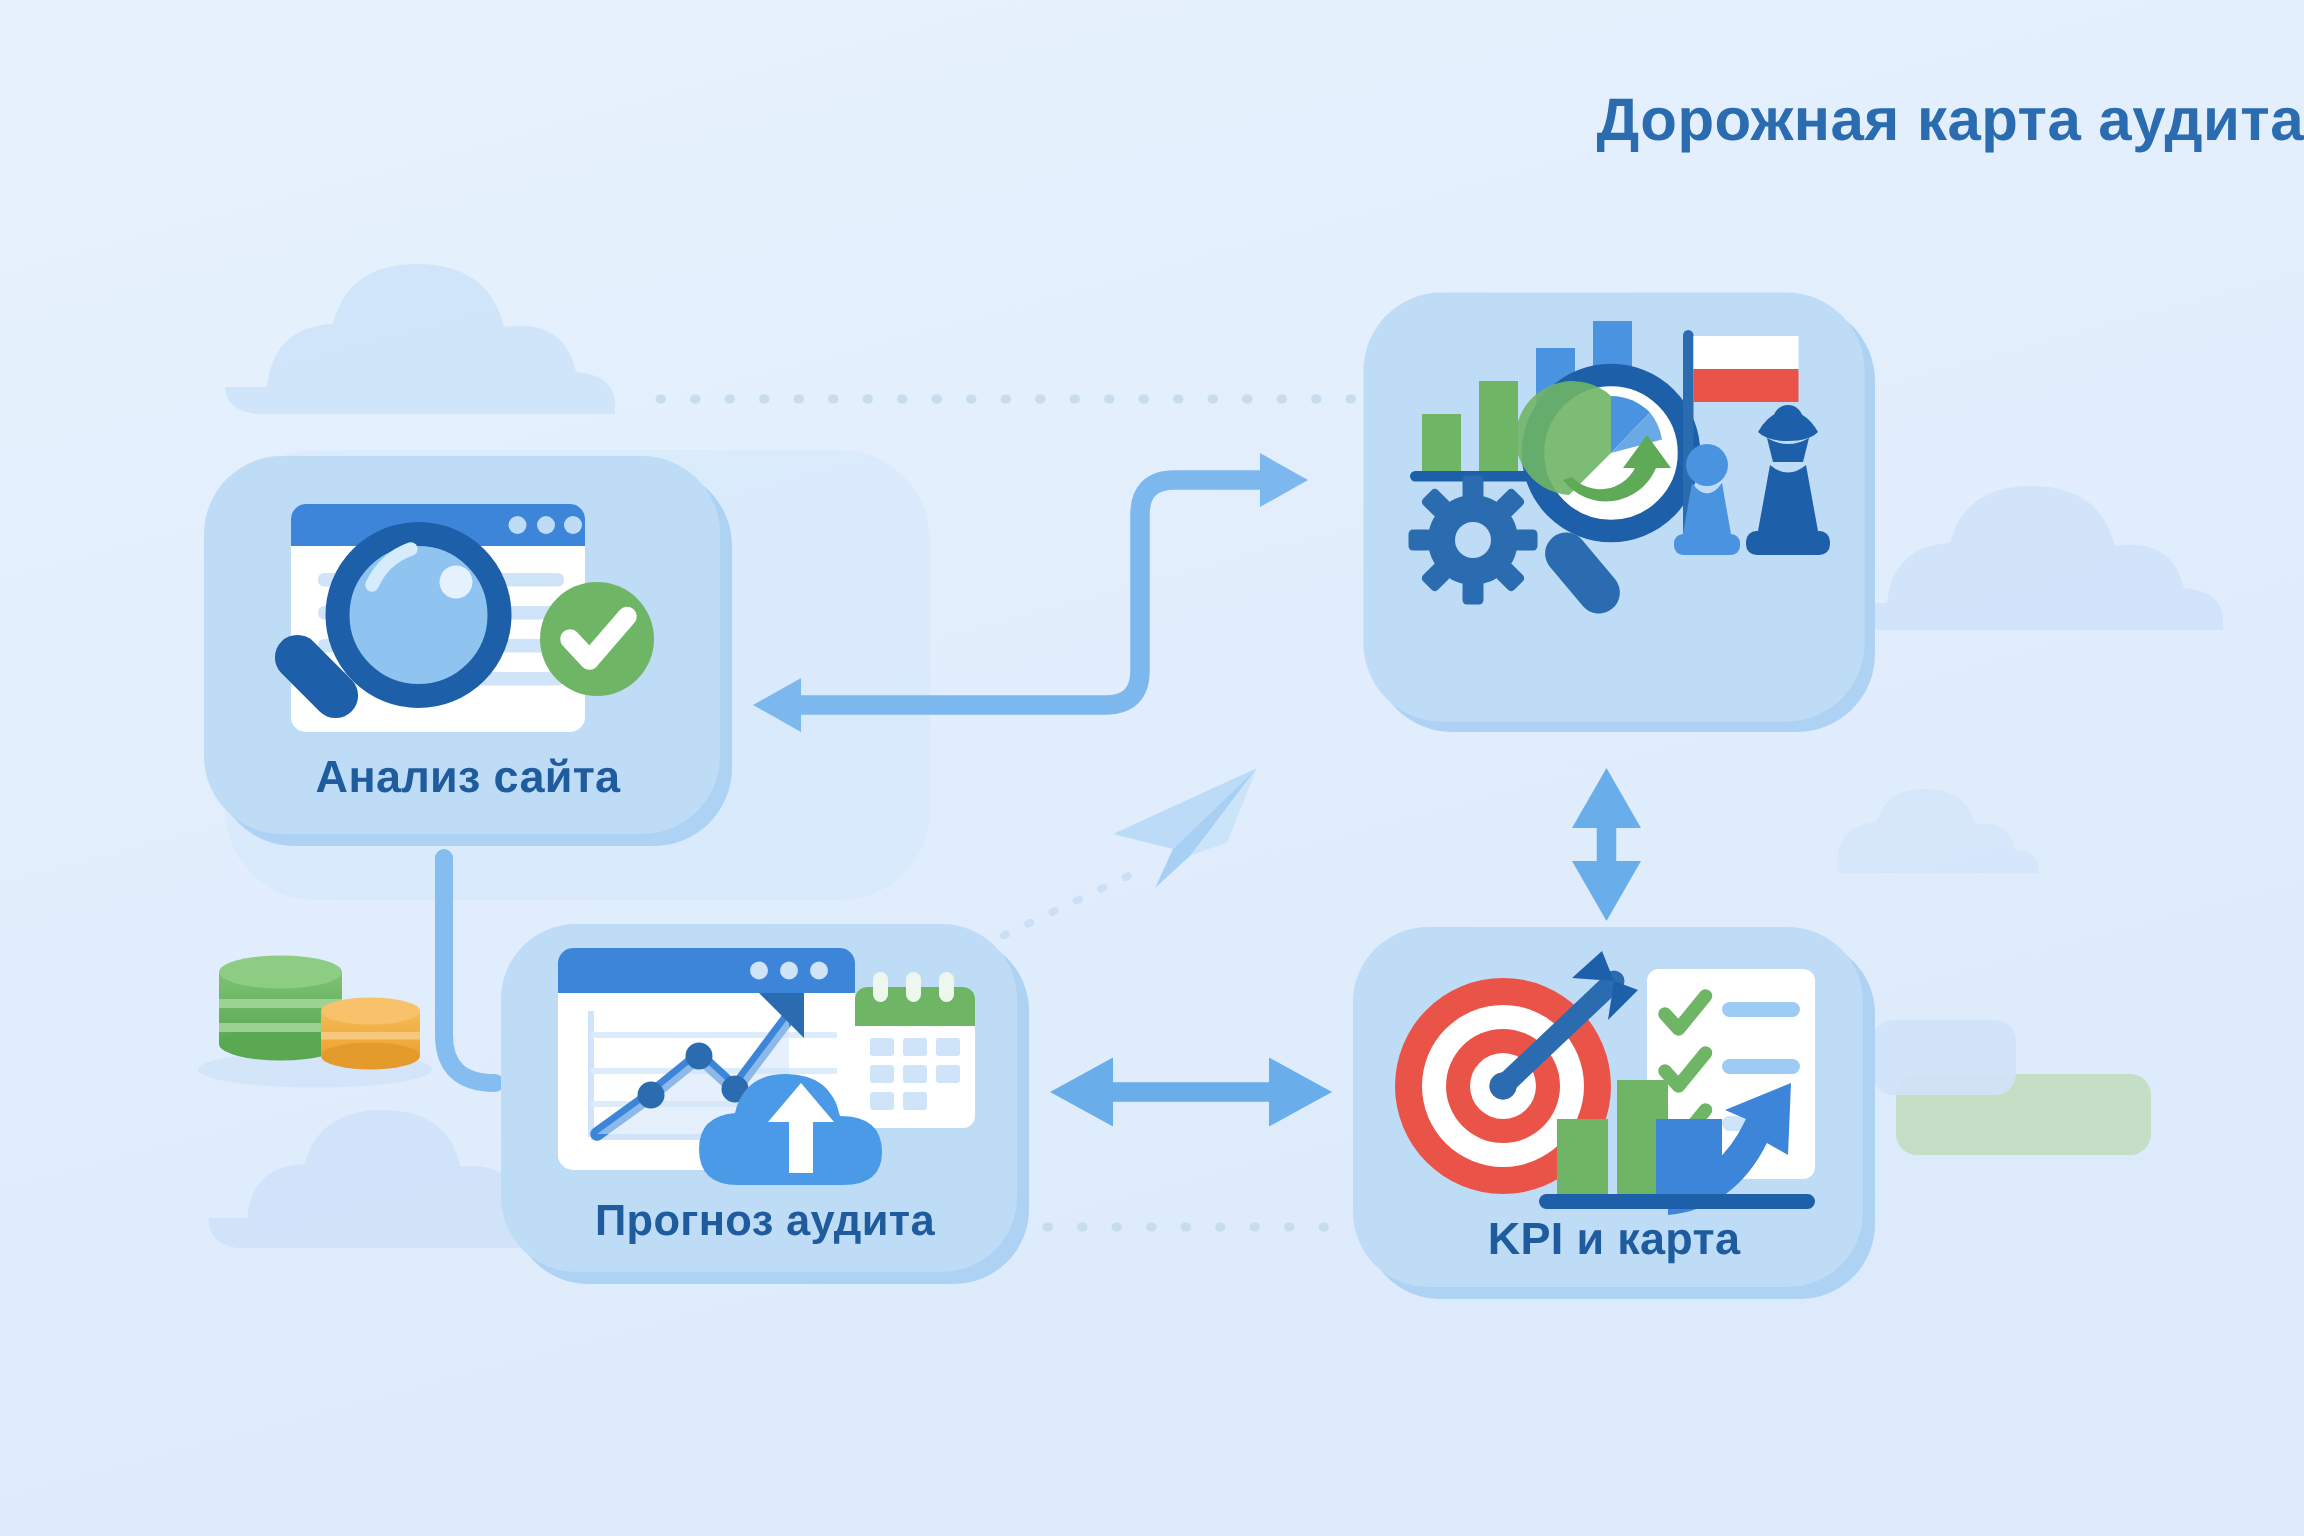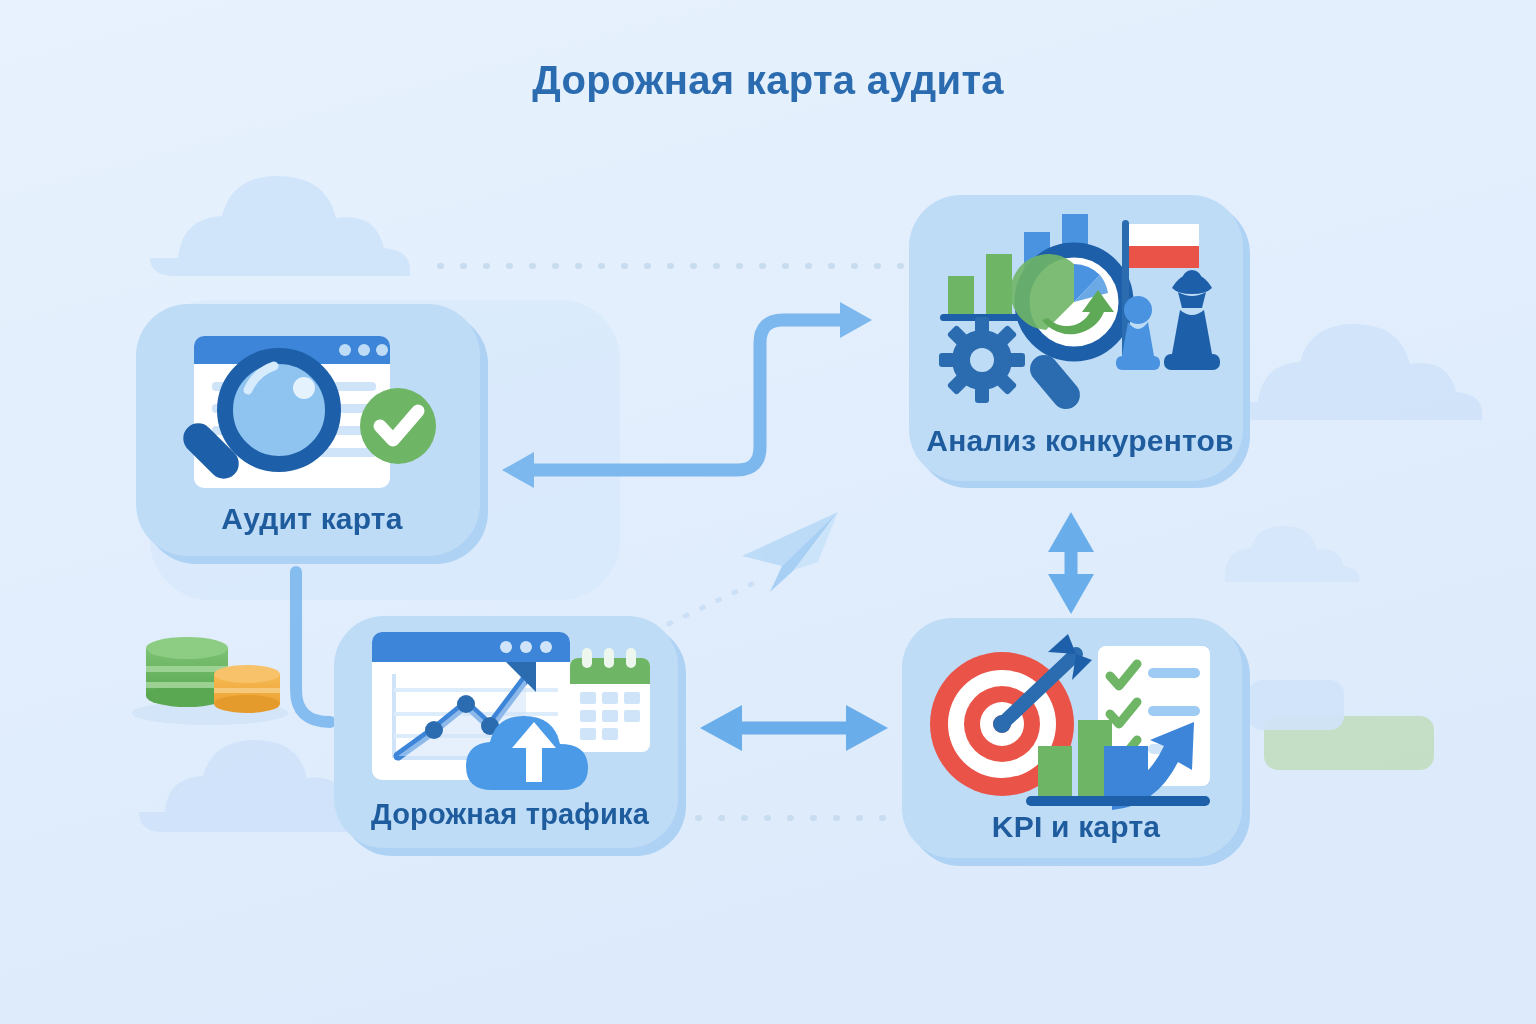--- a/index.html
+++ b/index.html
@@ -12,21 +12,21 @@
   #stage{position:absolute;inset:0;width:1536px;height:1024px;}
   #bg{position:absolute;left:0;top:0;}
   .card{position:absolute;}
   .card-shell{position:absolute;inset:0;}
   .card-label{
     position:absolute;left:0;right:0;text-align:center;
     color:#1f5c9e;font-weight:700;letter-spacing:.2px;
     white-space:nowrap;
   }
   #title{
-    position:absolute;left:0;right:0;top:58px;text-align:center;
+    position:absolute;left:0;right:0;top:58px;text-align:right;
     font-size:40px;font-weight:700;color:#2b6cb0;letter-spacing:.3px;
   }
   .arrows{position:absolute;left:0;top:0;}
 </style>
 </head>
 <body>
 
 <div id="stage">
 
   <svg id="bg" width="1536" height="1024" viewBox="0 0 1536 1024">
@@ -152,21 +152,21 @@
       <rect x="46" y="136" width="66" height="30" rx="15" fill="#1d5fa8" transform="rotate(45 79 151)"></rect>
 
       <circle cx="147" cy="110" r="54" fill="#8fc3f0"></circle>
       <circle cx="147" cy="110" r="54" fill="none" stroke="#1d5fa8" stroke-width="16"></circle>
       <path d="M116 90 a44 44 0 0 1 26-24" stroke="#d6ebfc" stroke-width="9" fill="none" stroke-linecap="round"></path>
       <circle cx="172" cy="88" r="11" fill="#e4f2fd"></circle>
 
       <circle cx="266" cy="126" r="38" fill="#6fb566"></circle>
       <path d="M248 126 l13 14 l25 -29" stroke="#ffffff" stroke-width="13" fill="none" stroke-linecap="round" stroke-linejoin="round"></path>
     </svg>
-    <div class="card-label" style="top:202px;font-size:30px;">Аудит карта</div>
+    <div class="card-label" style="top:202px;font-size:30px;">Анализ сайта</div>
   </div>
 
   <div class="card" style="left:906px;top:192px;width:348px;height:300px;">
     <svg class="card-shell" viewBox="0 0 348 300">
       <rect x="10" y="10" width="334" height="286" rx="52" fill="#aed2f4"></rect>
       <rect x="3" y="3" width="334" height="286" rx="52" fill="#bfdcf7"></rect>
     </svg>
     <svg class="card-shell" viewBox="0 0 348 300">
 
       <rect x="42" y="84" width="26" height="42" fill="#6fb566"></rect>
@@ -210,21 +210,20 @@
       </g>
 
       <g fill="#1d5fa8">
         <path d="M266 96 q8-14 20-14 q12 0 20 14 q-6 6 -20 6 q-14 0 -20 -6 Z"></path>
         <circle cx="286" cy="88" r="10"></circle>
         <path d="M272 100 q14 8 28 0 l-4 16 l-20 0 Z"></path>
         <path d="M274 118 q12 10 24 0 l8 44 l-40 0 Z"></path>
         <rect x="258" y="162" width="56" height="16" rx="7"></rect>
       </g>
     </svg>
-    <div class="card-label" style="top:232px;font-size:30px;">Анализ конкурентов</div>
   </div>
 
   <div class="card" style="left:330px;top:612px;width:360px;height:248px;">
     <svg class="card-shell" viewBox="0 0 360 248">
       <rect x="12" y="12" width="344" height="232" rx="50" fill="#aed2f4"></rect>
       <rect x="4" y="4" width="344" height="232" rx="50" fill="#bfdcf7"></rect>
     </svg>
     <svg class="card-shell" viewBox="0 0 360 248">
 
       <rect x="240" y="46" width="80" height="94" rx="8" fill="#ffffff"></rect>
@@ -258,21 +257,21 @@
       <circle cx="104" cy="118" r="9" fill="#2b6cb0"></circle>
       <circle cx="136" cy="92" r="9" fill="#2b6cb0"></circle>
       <circle cx="160" cy="114" r="9" fill="#2b6cb0"></circle>
       <path d="M176 50 L206 50 L206 80 Z" fill="#2b6cb0"></path>
 
       <g>
         <path d="M162 178 q-26 0 -26 -24 q0 -22 24 -24 q6 -26 34 -26 q30 0 36 28 q28 0 28 24 q0 22 -26 22 Z" fill="#4a9ae8"></path>
         <path d="M196 170 l0 -34 l-14 0 l22 -26 l22 26 l-14 0 l0 34 Z" fill="#ffffff"></path>
       </g>
     </svg>
-    <div class="card-label" style="top:186px;font-size:29px;">Дорожная трафика</div>
+    <div class="card-label" style="top:186px;font-size:29px;">Прогноз аудита</div>
   </div>
 
   <div class="card" style="left:898px;top:614px;width:356px;height:256px;">
     <svg class="card-shell" viewBox="0 0 356 256">
       <rect x="12" y="12" width="340" height="240" rx="50" fill="#aed2f4"></rect>
       <rect x="4" y="4" width="340" height="240" rx="50" fill="#bfdcf7"></rect>
     </svg>
     <svg class="card-shell" viewBox="0 0 356 256">
 
       <circle cx="104" cy="110" r="72" fill="#ea5448"></circle>

